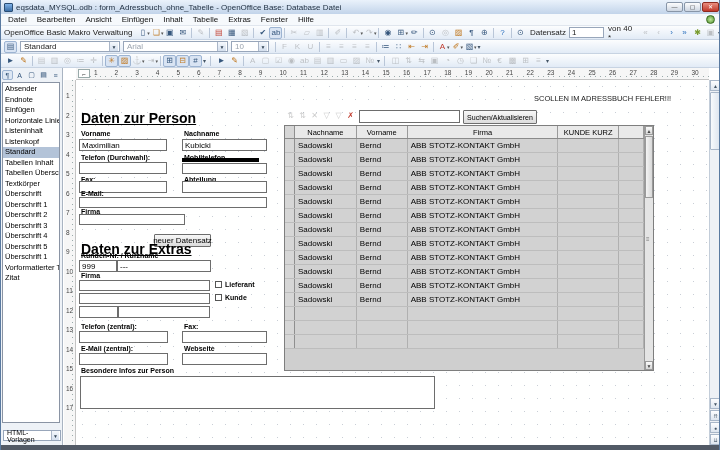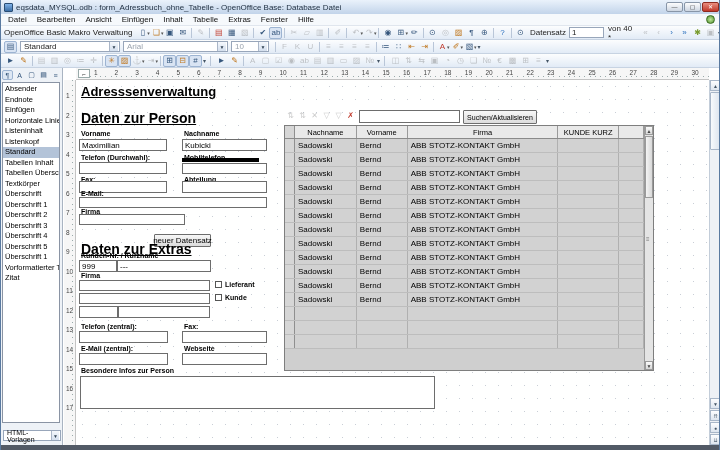--- a/index.html
+++ b/index.html
@@ -354,21 +354,20 @@
       <span class="vnum" style="top: 207px;">11</span>
       <span class="vnum" style="top: 226.5px;">12</span>
       <span class="vnum" style="top: 246px;">13</span>
       <span class="vnum" style="top: 265.5px;">14</span>
       <span class="vnum" style="top: 285px;">15</span>
       <span class="vnum" style="top: 304.5px;">16</span>
       <span class="vnum" style="top: 324px;">17</span>
     </div>
 
   <div class="canvas">
-    <div class="h1" style="left:5px;top:4px;">Adresssenverwaltung</div>
     <div class="h2" style="left:5px;top:30px;">Daten zur Person</div>
 
     <div class="flabel" style="left:5px;top:50px;">Vorname</div>
     <div class="flabel" style="left:108px;top:50px;">Nachname</div>
     <div class="finput" style="left:3px;top:59px;width:88px;height:12px;">Maximilian</div>
     <div class="finput" style="left:106px;top:59px;width:85px;height:12px;">Kubicki</div>
 
     <div class="flabel" style="left:5px;top:74px;">Telefon (Durchwahl):</div>
     <div class="flabel" style="left:108px;top:74px;">Mobiltelefon</div>
     <div class="blackbar" style="left:106px;top:78px;width:77px;height:4px;"></div>
@@ -413,20 +412,21 @@
 
     <div class="flabel" style="left:5px;top:265px;">E-Mail (zentral):</div>
     <div class="flabel" style="left:108px;top:265px;">Webseite</div>
     <div class="finput" style="left:3px;top:273px;width:89px;height:12px;"></div>
     <div class="finput" style="left:106px;top:273px;width:85px;height:12px;"></div>
 
     <div class="flabel" style="left:5px;top:287px;">Besondere Infos zur Person</div>
     <div class="finput" style="left:4px;top:296px;width:355px;height:33px;align-items:flex-start;"></div>
 
     <div class="warn" style="left:458px;top:14px;">
+      <div>SCOLLEN IM ADRESSBUCH FEHLER!!!</div>
     </div>
     <div class="ficons" style="left:209px;top:30px;" id="ficons">
         <span class="fic g">⇅</span>
         <span class="fic g">⇅</span>
         <span class="fic g">✕</span>
         <span class="fic g">▽</span>
         <span class="fic g">▽</span>
         <span class="fic r">✗</span>
       </div>
     <div class="finput" style="left:283px;top:30px;width:101px;height:13px;"></div>

